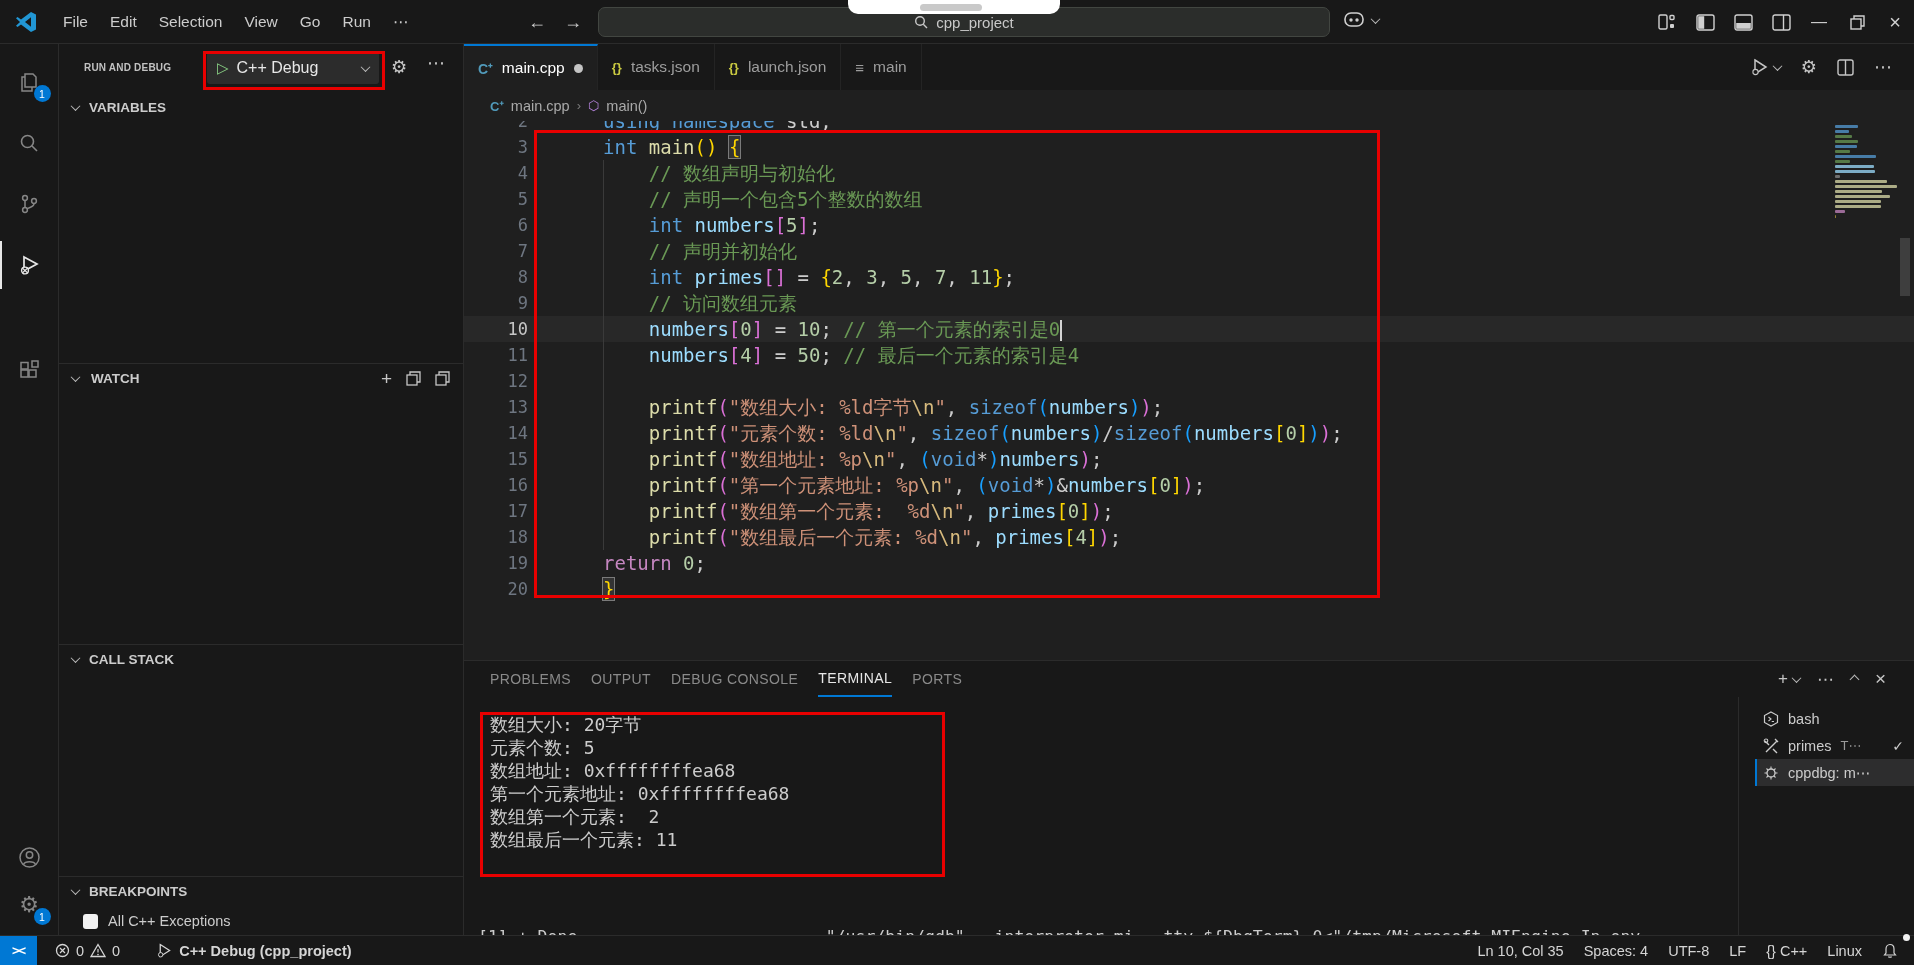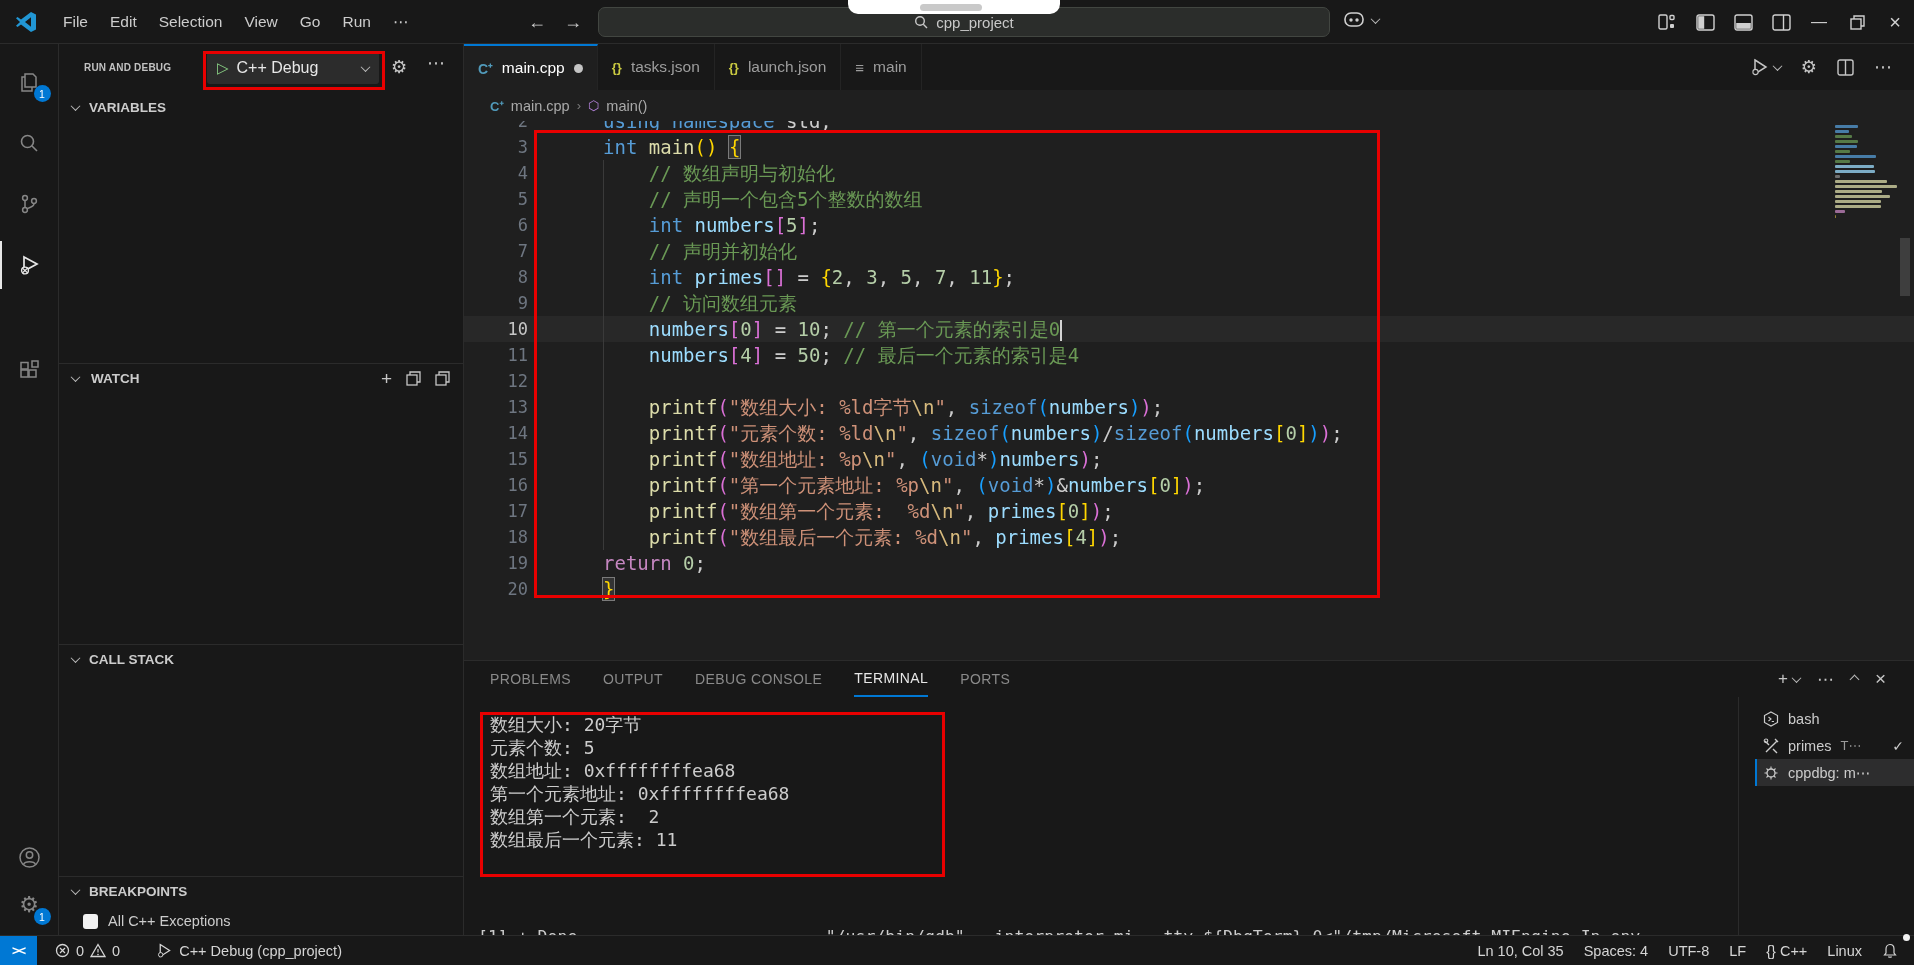--- a/index.html
+++ b/index.html
@@ -89,21 +89,21 @@
   .tk-pl{color:#cccccc}.tk-b1{color:#ffd700}.tk-b2{color:#da70d6}.tk-b3{color:#179fff}
   .tk-b1m{color:#ffd700; outline:1px solid #7a7a7a; background:rgba(110,110,110,.25)}
   .cursor { display:inline-block; width:2px; height:21px; background:#d4d4d4; vertical-align:middle; }
   .minimap { position:absolute; left:1371px; top:4px; width:70px; }
   .minimap .bar { height:3px; margin-bottom:2px; border-radius:1px; opacity:.75; }
   .vscroll { position:absolute; left:1900px; top:238px; width:10px; height:58px; background:rgba(121,121,121,.35); }
 
   
   .panel { position:absolute; left:464px; top:660px; width:1450px; height:275px; background:#181818; border-top:1px solid #2b2b2b; }
   .panel-header { position:absolute; left:0; top:0; width:1450px; height:36px; display:flex; align-items:center; }
-  .ptabs { display:flex; align-items:flex-end; gap:32px; padding-left:26px; }
+  .ptabs { display:flex; align-items:flex-end; gap:20px; padding-left:26px; }
   .ptab { font-size:14px; letter-spacing:.4px; color:#8a8a8a; height:36px; display:flex; align-items:center; }
   .ptab.active { color:#e7e7e7; border-bottom:2px solid #0078d4; }
   .panel-actions { margin-left:auto; display:flex; align-items:center; gap:17px; padding-right:28px; color:#c5c5c5; font-size:17px; }
   .term { position:absolute; left:14px; top:52px; width:1250px; font-family:"DejaVu Sans Mono", monospace; font-size:18px; color:#cccccc; }
   .tout { line-height:23px; white-space:pre; padding-left:12px; }
   .tjob { position:absolute; left:0px; top:213px; line-height:21px; white-space:pre; font-size:16.5px; }
   .tjob2 { position:absolute; left:0px; top:236px; line-height:21px; white-space:pre; font-size:16.5px; }
   .term-divider { position:absolute; left:1274px; top:36px; bottom:0; border-left:1px solid #2b2b2b; }
   .trow { position:absolute; left:1291px; width:159px; height:27px; display:flex; align-items:center; gap:9px;
           font-size:14.5px; color:#cccccc; padding-left:8px; }
@@ -458,21 +458,21 @@
           <path d="M5 5 L10 10 M10 5 L5 10" stroke="#d5d5d5" stroke-width="1.2"></path>
         </svg>
       <span>0</span>
       <svg width="16" height="15" viewBox="0 0 16 15">
           <path d="M8 1.5 L15 13.5 H1 Z" fill="none" stroke="#d5d5d5" stroke-width="1.3"></path>
           <line x1="8" y1="6" x2="8" y2="9.5" stroke="#d5d5d5" stroke-width="1.2"></line>
           <circle cx="8" cy="11.6" r=".8" fill="#d5d5d5"></circle>
         </svg>
       <span>0</span>
     </div>
-    <div class="sb-item" style="margin-left:16px;">
+    <div class="sb-item" style="margin-left:16px;font-weight:bold;">
       <svg width="17" height="17" viewBox="0 0 20 20">
           <path d="M5 3 L16 10 L5 17 Z" fill="none" stroke="#d5d5d5" stroke-width="1.5"></path>
           <circle cx="5.5" cy="15" r="2.6" fill="#181818" stroke="#d5d5d5" stroke-width="1.1"></circle>
         </svg>
       <span>C++ Debug (cpp_project)</span>
     </div>
     <div class="sb-right">
       <span class="sb-item">Ln 10, Col 35</span>
       <span class="sb-item">Spaces: 4</span>
       <span class="sb-item">UTF-8</span>

